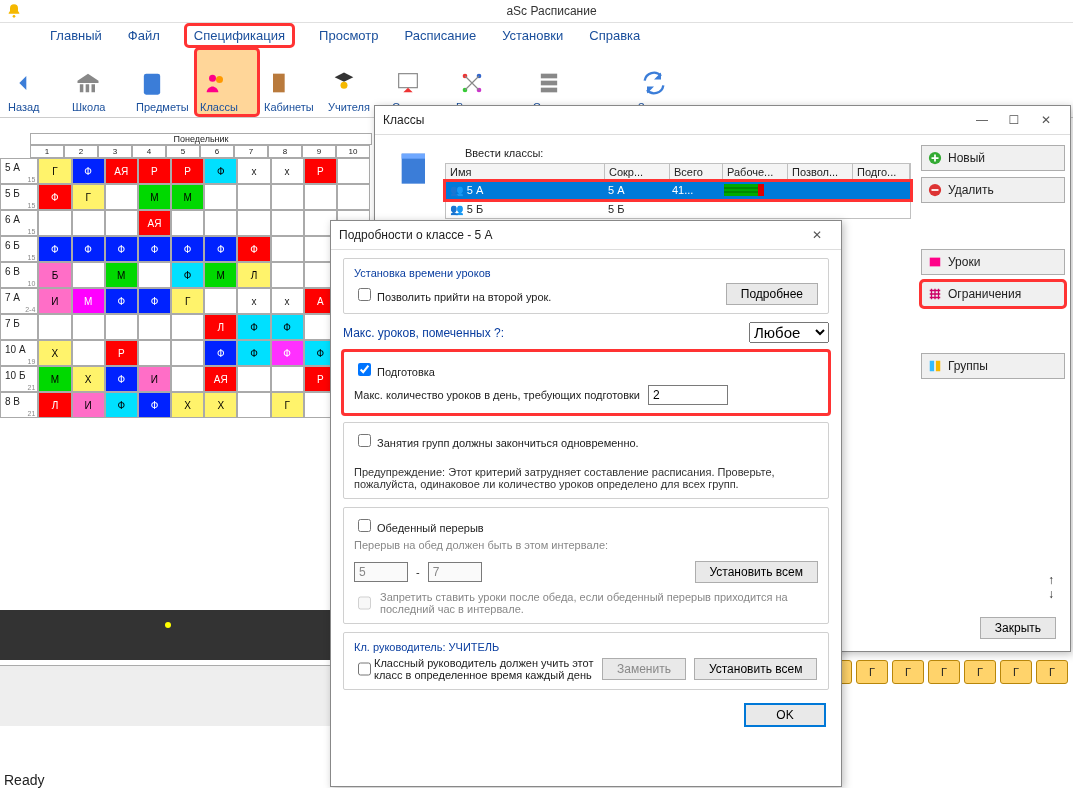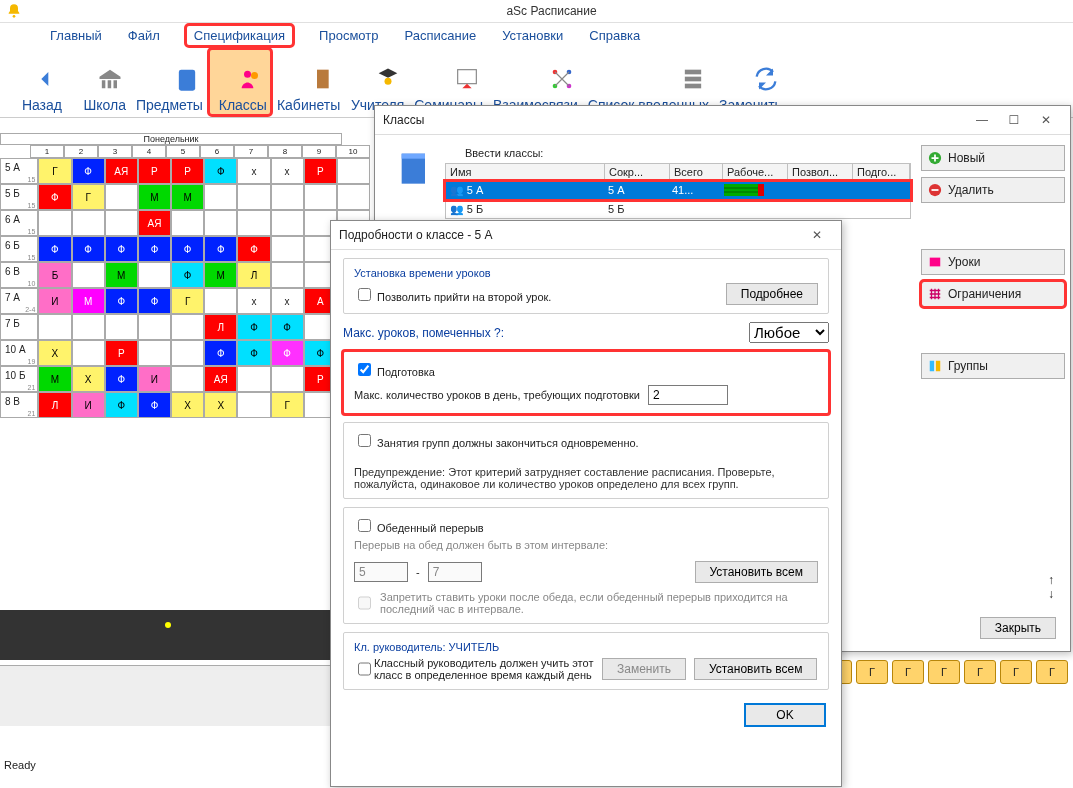--- a/index.html
+++ b/index.html
@@ -2,21 +2,21 @@
 <html><head>
 <meta charset="utf-8">
 <style>
 html,body{margin:0;padding:0;font-family:"Segoe UI",Tahoma,sans-serif;font-size:12px;color:#222;background:#fff;overflow:hidden;width:1073px;height:788px;position:relative}
 .titlebar{height:22px;background:#fff;display:flex;align-items:center;padding-left:6px;border-bottom:1px solid #e0e0e0}
 .bell{width:16px;height:16px;margin-right:8px}
 .title{flex:1;text-align:center;font-size:12px;color:#333}
 .menubar{height:24px;display:flex;align-items:center;padding-left:50px;gap:26px;color:#1a4f9c;font-size:13px}
 .menubar span{cursor:default}
 .ribbon{height:66px;border-bottom:1px solid #ccc;display:flex;padding:2px 4px;gap:2px}
-.ribbtn{display:flex;flex-direction:column;align-items:flex-end;justify-content:flex-end;min-width:54px;padding:2px 4px;font-size:14px;color:#1a4f9c}
+.ribbtn{display:flex;flex-direction:column;align-items:flex-start;justify-content:flex-end;min-width:54px;padding:2px 4px;font-size:11px;color:#1a4f9c}
 .ribbtn .ico{width:32px;height:32px;margin-bottom:2px;display:flex;align-items:center;justify-content:center}
 .grid-area{position:absolute;left:0;top:133px;width:370px}
 .rowlbl{width:30px;border:1px solid #aaa;font-size:10px;padding:3px 4px;position:relative;background:#fff}
 .rowlbl .sm{position:absolute;right:2px;bottom:0;font-size:7px;color:#888}
 .grow{display:flex;height:26px}
 .cell{width:33px;border:1px solid #aaa;display:flex;align-items:center;justify-content:center;font-size:10px}
 .hl-red{outline:3px solid #f33;outline-offset:-1px;border-radius:3px}
 .dlg{position:absolute;background:#fff;border:1px solid #888;box-shadow:2px 2px 8px rgba(0,0,0,.25)}
 .dlg-title{height:28px;display:flex;align-items:center;padding:0 8px;font-size:12px;background:#fff;border-bottom:1px solid #ddd}
 .dlg-title .sp{flex:1}
@@ -27,21 +27,21 @@
 .btn.def{border:1px solid #0078d7;outline:1px solid #0078d7}
 .tbl-hdr{display:flex;background:#f4f4f4;border:1px solid #c0c0c0;font-size:11px}
 .tbl-hdr div{border-right:1px solid #c0c0c0;padding:2px 4px}
 .tbl-row{display:flex;border:1px solid #c0c0c0;border-top:none;font-size:11px;height:18px;align-items:center}
 .tbl-row div{padding:0 4px}
 .sel{background:#007ad9;color:#fff}
 .grp{border:1px solid #d0d0d0;margin:8px 12px;padding:8px 10px;font-size:11px;border-radius:2px}
 .grp legend,.grp .legend{color:#0a3ea0;font-size:11px;margin-bottom:4px}
 input[type=text]{border:1px solid #7a7a7a;padding:2px 4px;font-size:12px}
 .timslot{width:30px;height:22px;border:1px solid #b8860b;border-radius:3px;background:#ffd36b;display:flex;align-items:center;justify-content:center;font-size:11px;margin-right:4px}
-.status{position:absolute;left:4px;bottom:17px;font-size:11px}
+.status{position:absolute;left:4px;bottom:0;font-size:14px}
 svg{display:block}
 .hdrcell{width:33px;border:1px solid #aaa;text-align:center;font-size:8px;padding:1px 0}
 </style>
 </head>
 <body>
 
 <div class="titlebar">
   <svg class="bell" viewBox="0 0 24 24">
       <path fill="#f5b800" d="M12 2a6 6 0 00-6 6v4l-2 3v1h16v-1l-2-3V8a6 6 0 00-6-6z"></path>
       <circle cx="12" cy="20" r="2" fill="#f5b800"></circle>
@@ -147,21 +147,21 @@
         <svg width="28" height="28" viewBox="0 0 24 24">
           <path fill="none" stroke="#3b7dd8" stroke-width="2" d="M4 10a8 8 0 0114-4M20 14a8 8 0 01-14 4"></path>
           <path fill="#3b7dd8" d="M18 3v6h-6zM6 21v-6h6z"></path>
         </svg>
       </div>
       <span>Заменить</span>
     </div>
 </div>
 
 <div class="grid-area">
-  <div style="text-align:center;font-size:9px;border:1px solid #aaa;width:340px">Понедельник</div>
+  <div style="text-align:center;font-size:9px;border:1px solid #aaa;margin-left:30px;width:340px">Понедельник</div>
   <div style="display:flex;margin-left:30px" id="ghdr">
       <div class="hdrcell">1</div>
       <div class="hdrcell">2</div>
       <div class="hdrcell">3</div>
       <div class="hdrcell">4</div>
       <div class="hdrcell">5</div>
       <div class="hdrcell">6</div>
       <div class="hdrcell">7</div>
       <div class="hdrcell">8</div>
       <div class="hdrcell">9</div>

